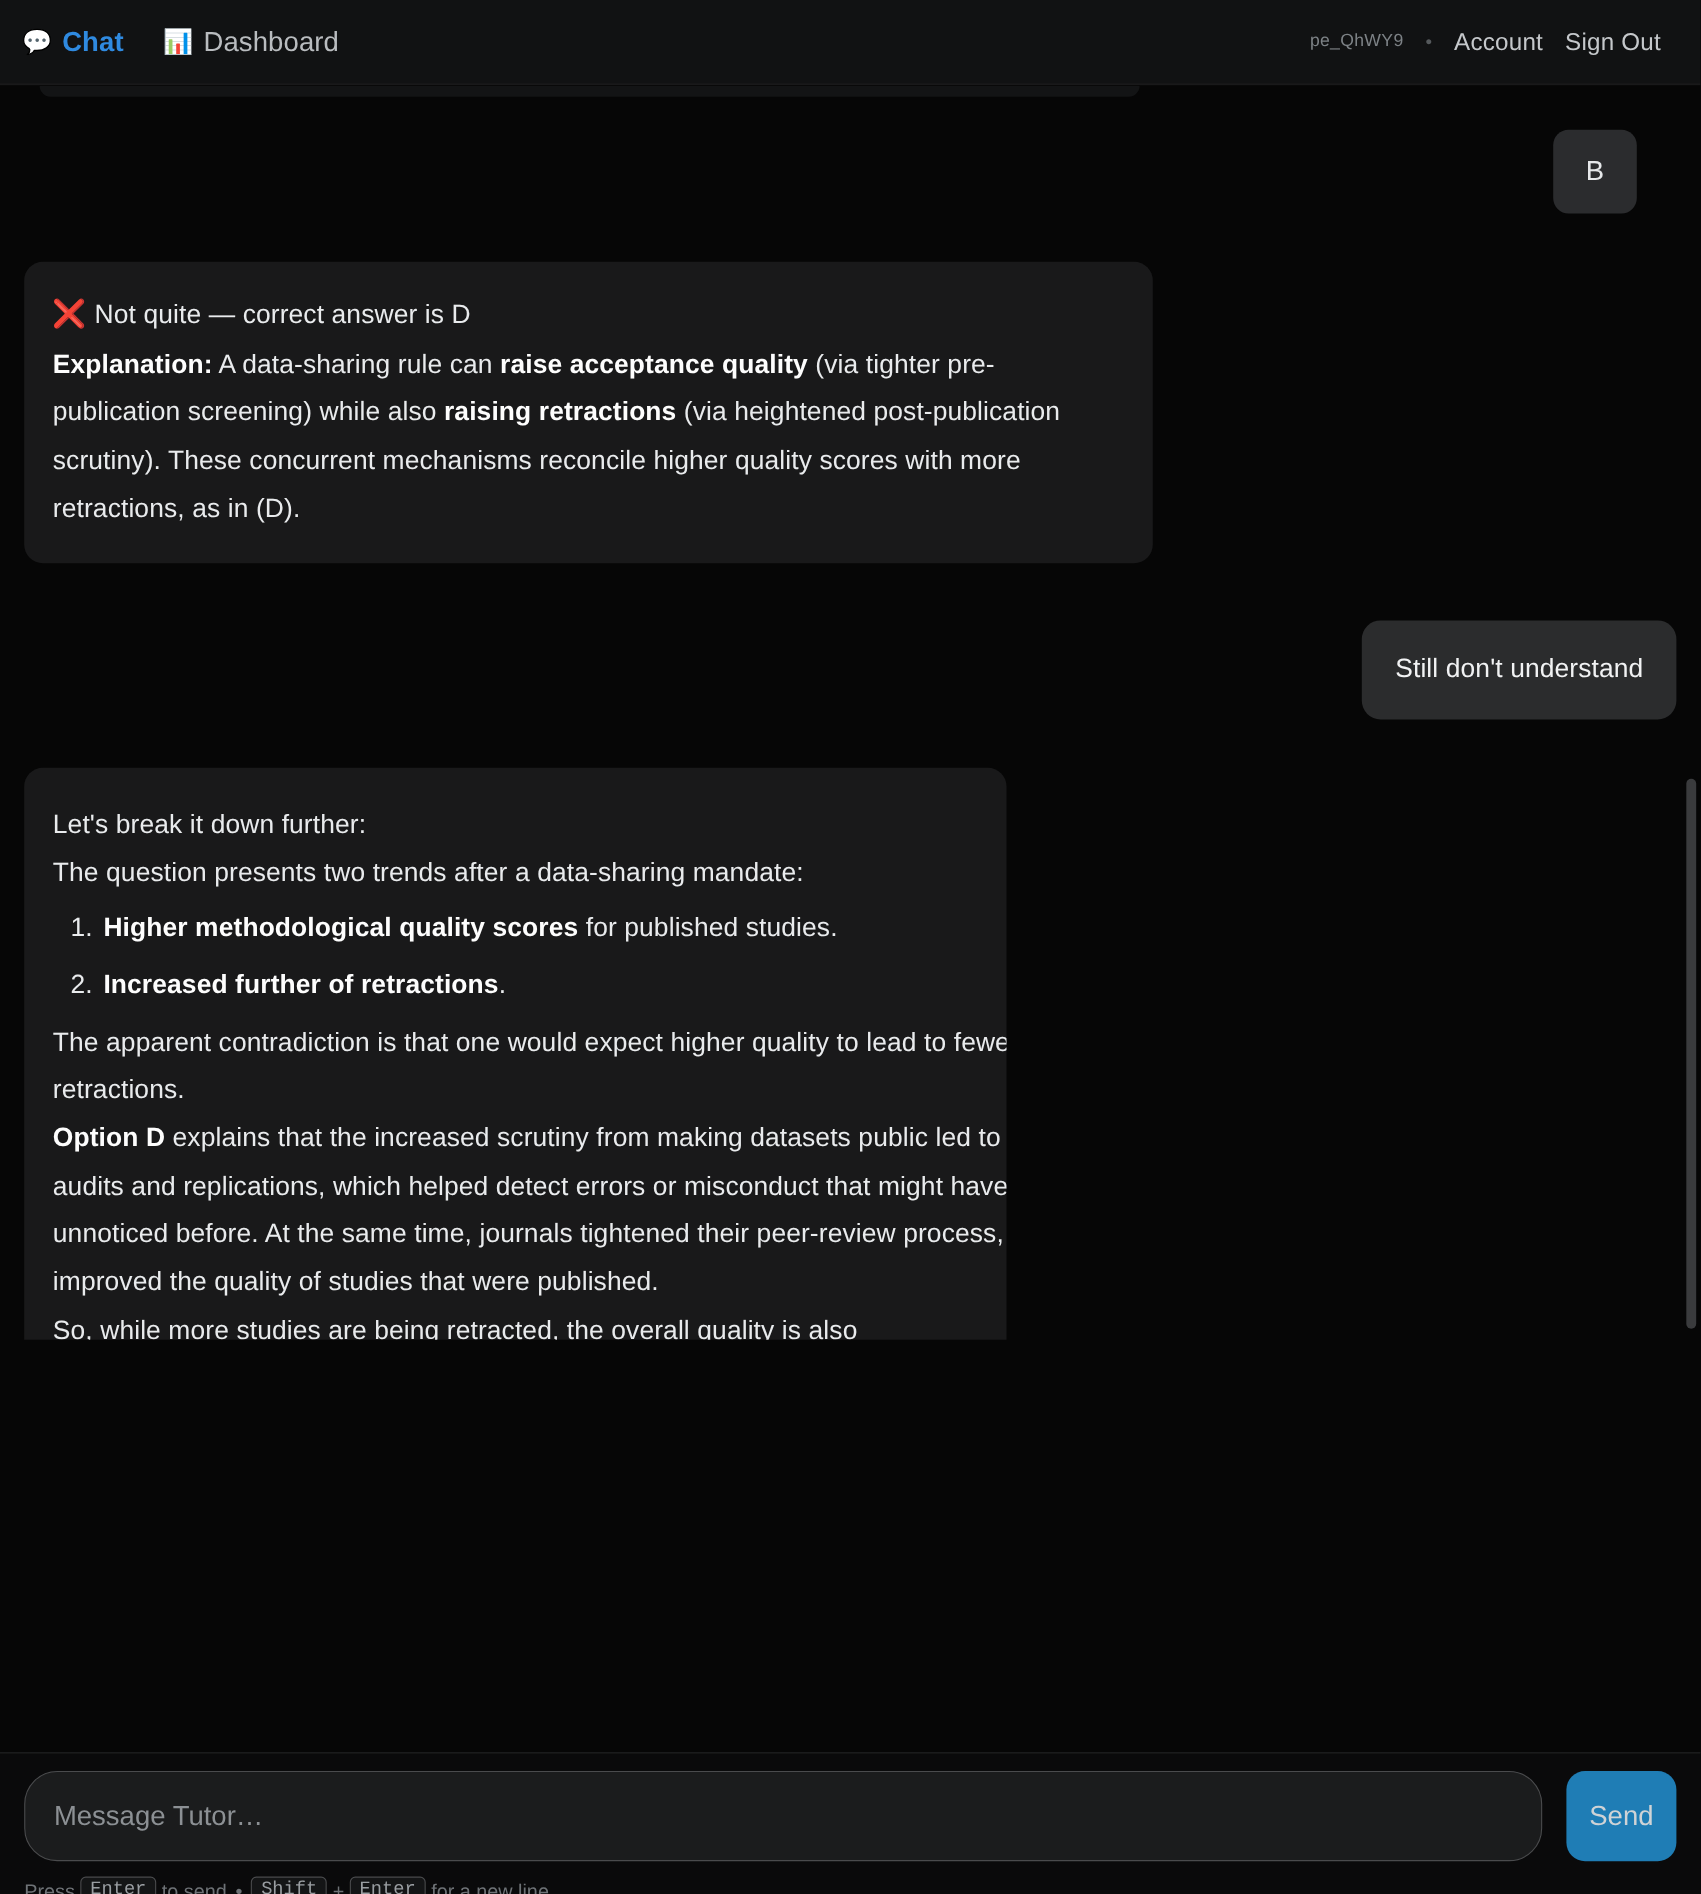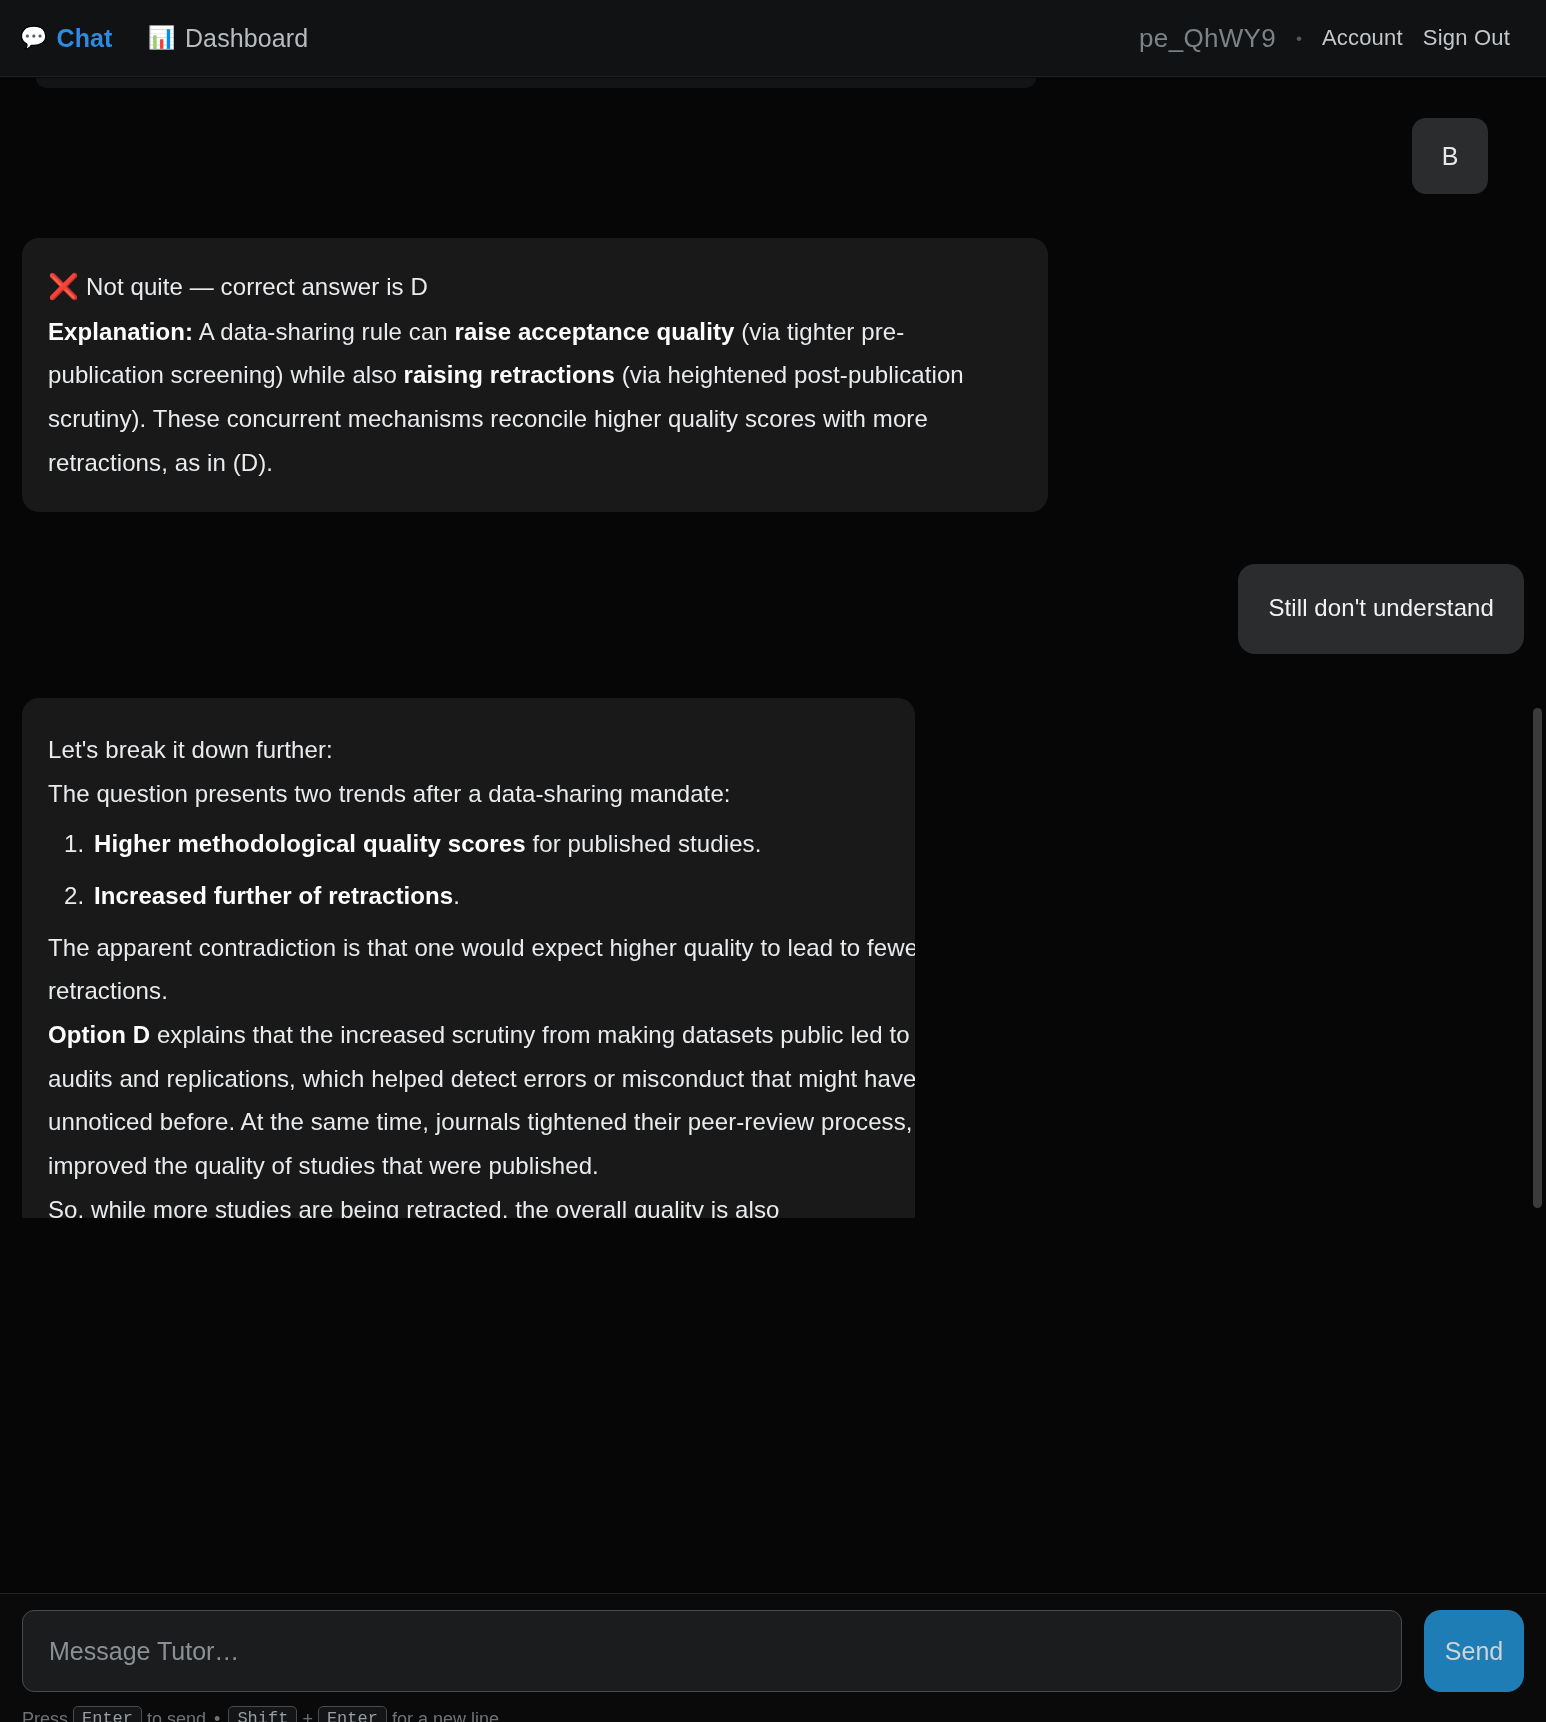--- a/index.html
+++ b/index.html
@@ -37,21 +37,21 @@
   .nav-link.idle { color: #b9bcbf; }
   .emoji-ico { font-size: 22px; line-height: 1; display: inline-block; }
 
   .nav-right {
     margin-left: auto;
     display: flex;
     align-items: center;
     gap: 20px;
     padding-right: 14px;
   }
-  .user-id { font-size: 26px; color: #7d8286; letter-spacing: .3px; }
+  .user-id { font-size: 16px; color: #7d8286; letter-spacing: .3px; }
   .dot-sep { color: #55595c; font-size: 17px; line-height: 1; }
   .nav-action {
     font-size: 22px;
     color: #c5c8cb;
     cursor: pointer;
     letter-spacing: .2px;
   }
 
   
   .chat-area {
@@ -170,21 +170,21 @@
   }
   .composer {
     display: flex;
     align-items: center;
     gap: 22px;
     padding: 16px 22px 0 22px;
   }
   .msg-input {
     flex: 1;
     height: 82px;
-    border-radius: 12px;
+    border-radius: 30px;
     background: #1b1c1d;
     border: 1px solid #4a4b4d;
     color: #8c9094;
     font-size: 25px;
     font-family: "Liberation Sans", sans-serif;
     padding: 0 26px;
     outline: none;
   }
   .msg-input::placeholder { color: #8c9094; }
   .send-btn {

